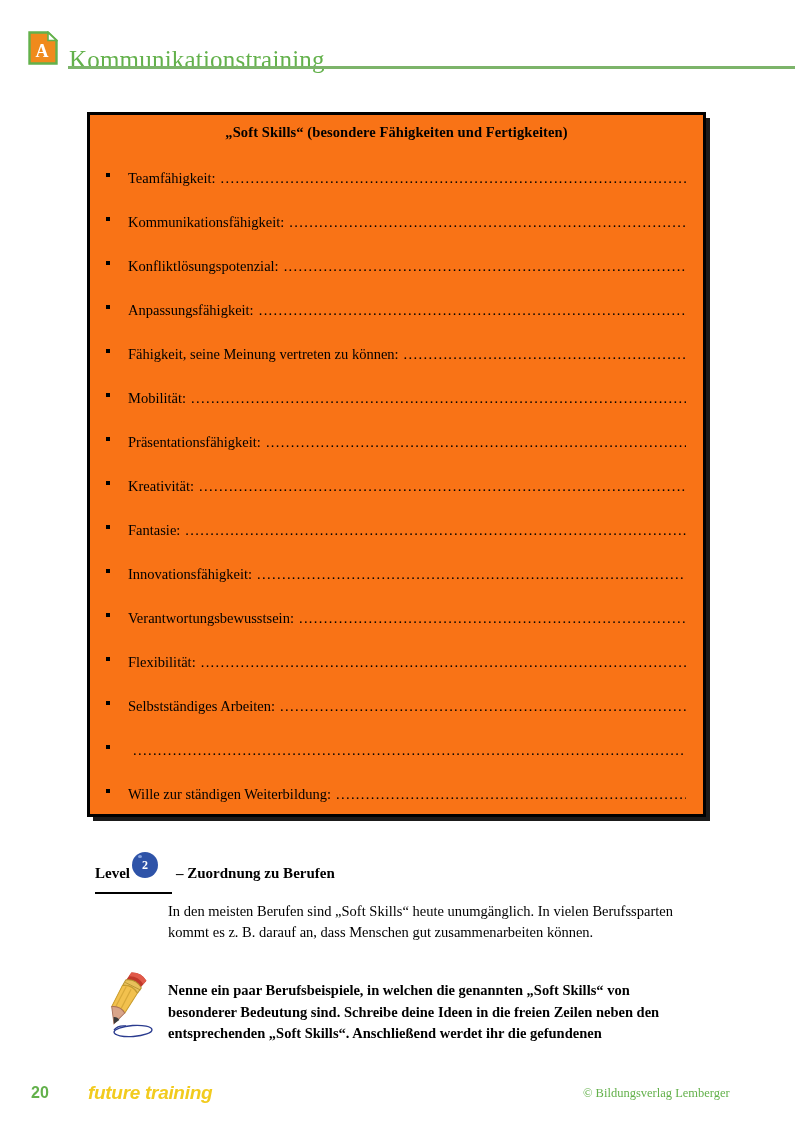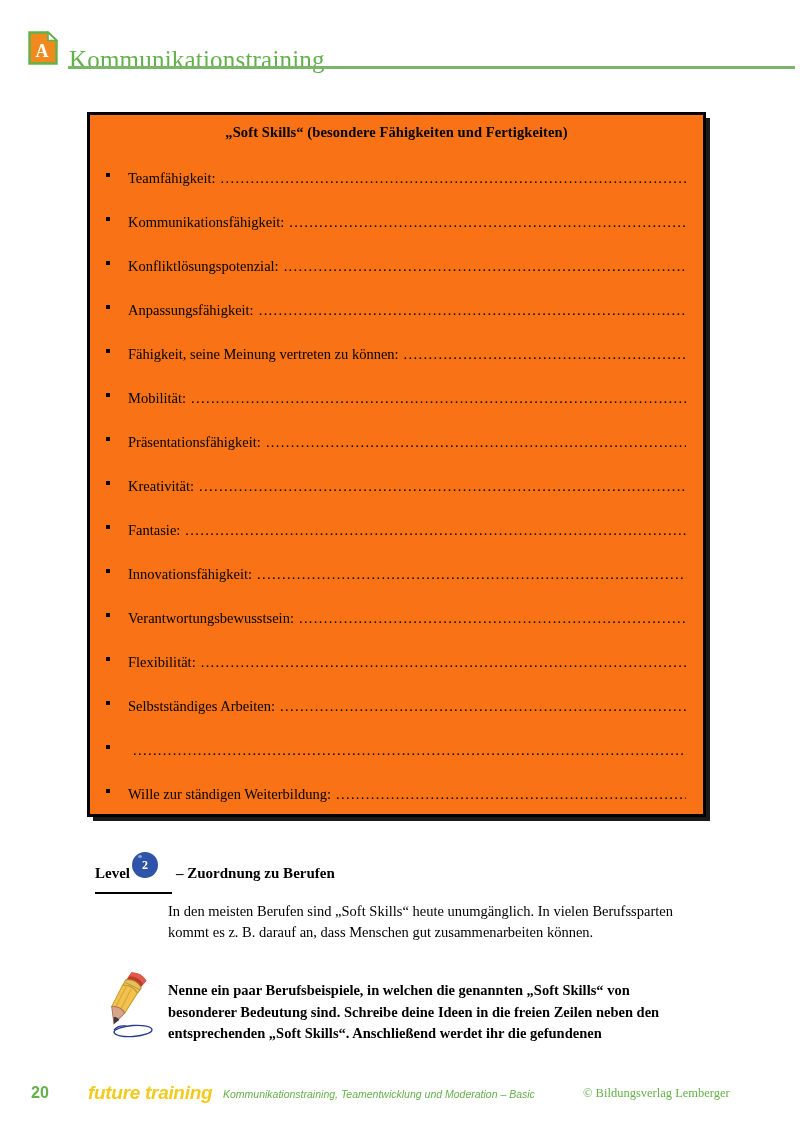--- a/index.html
+++ b/index.html
@@ -359,17 +359,16 @@
 
       <ellipse cx="36" cy="63" rx="19" ry="5.5" fill="none" stroke="#2a3b8f" stroke-width="1.4" transform="rotate(-4 36 63)"></ellipse>
       <path d="M17 62 q4 -5 12 -4" fill="none" stroke="#2a3b8f" stroke-width="1.4"></path>
     </svg>
   </div>
   <div class="task-text">Nenne ein paar Berufsbeispiele, in welchen die genannten „Soft Skills“ von besonderer Bedeutung sind. Schreibe deine Ideen in die freien Zeilen neben den entsprechenden „Soft Skills“. Anschließend werdet ihr die gefundenen</div>
 
   <div class="footer">
     <div class="footer-page">20</div>
     <div class="footer-brand">future training</div>
-    <div class="footer-subtitle">Kommunikationstraining, Teamentwicklung und Moderation – Basic</div>
     <div class="footer-copyright">© Bildungsverlag Lemberger</div>
   </div>
 
 </div>
 
 </body></html>

